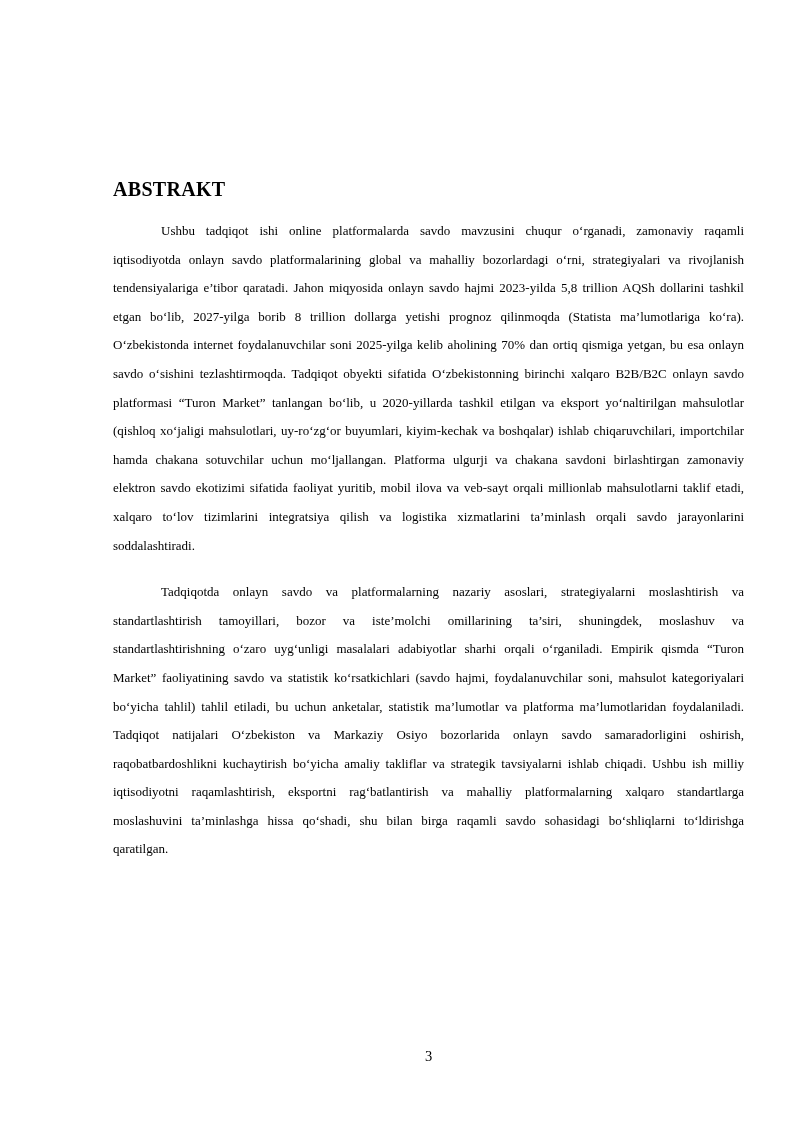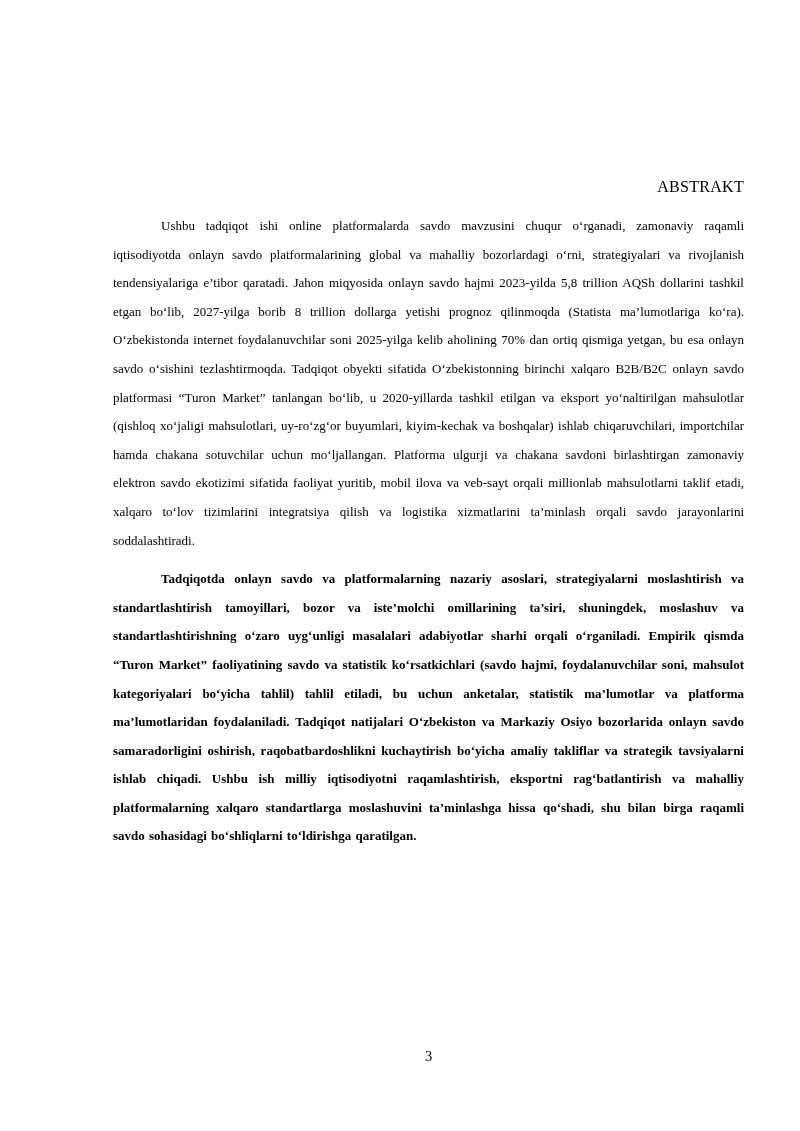--- a/index.html
+++ b/index.html
@@ -13,37 +13,36 @@
     height: 1131px;
     margin: 0 auto;
     background: #ffffff;
     box-sizing: border-box;
     padding: 178px 56px 0 113px;
     font-family: "Liberation Serif", "DejaVu Serif", serif;
     color: #000000;
     overflow: hidden;
   }
   .doc-title {
-    text-align: right;
-    font-weight: normal;
-    font-size: 16px;
+    text-align: left;
+    font-weight: bold;
+    font-size: 20px;
     letter-spacing: 0.3px;
     margin: 0 0 16px 0;
   }
   .doc-body p {
     margin: 0;
     font-size: 13px;
     line-height: 28.6px;
     text-align: justify;
     text-indent: 48px;
     word-spacing: 1px;
   }
   .doc-body p + p {
-    margin-top: 10px;
-    font-weight: bold;
+    margin-top: 18px;
   }
   .page-footer {
     position: absolute;
     left: 113px;
     right: 56px;
     bottom: 66px;
     text-align: center;
     font-size: 14.5px;
   }
 </style>

